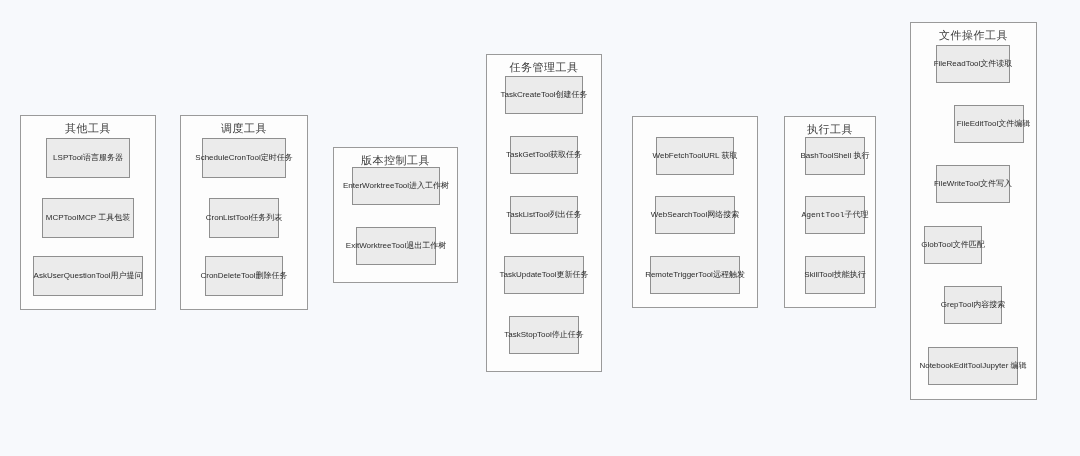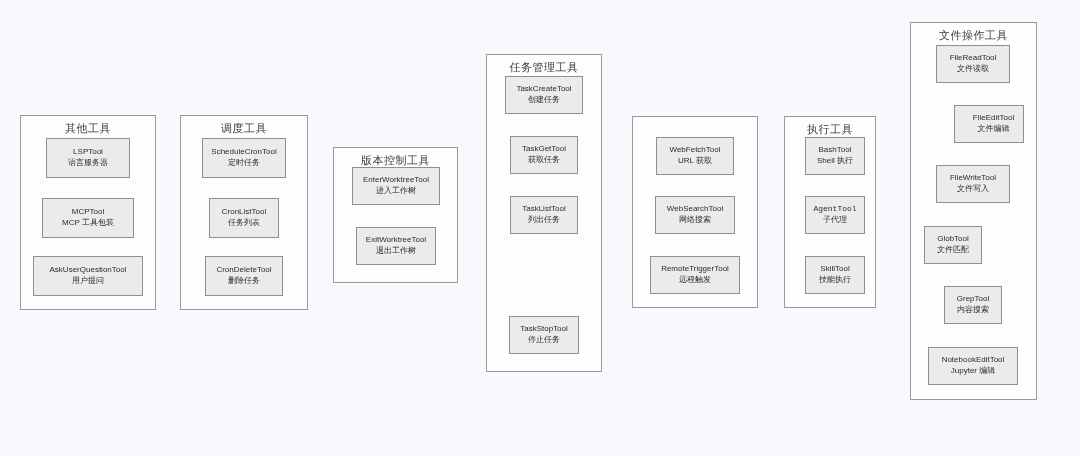--- a/index.html
+++ b/index.html
@@ -33,21 +33,21 @@
     color: #3c3c3c;
     letter-spacing: 0.5px;
     white-space: nowrap;
   }
   .node {
     position: absolute;
     background: #ebebeb;
     border: 1px solid #8f8f8f;
     box-sizing: border-box;
     display: flex;
-    flex-direction: column;
+    flex-direction: row;
     align-items: center;
     justify-content: center;
     line-height: 1.35;
   }
   .node-name {
     font-size: 8px;
     color: #2b2b2b;
     white-space: nowrap;
   }
   .node-desc {
@@ -109,20 +109,24 @@
       <div class="node-desc">创建任务</div>
     </div>
     <div class="node" style="left: 510px; top: 136px; width: 68px; height: 38px;">
       <div class="node-name">TaskGetTool</div>
       <div class="node-desc">获取任务</div>
     </div>
     <div class="node" style="left: 510px; top: 196px; width: 68px; height: 38px;">
       <div class="node-name">TaskListTool</div>
       <div class="node-desc">列出任务</div>
     </div>
+    <div class="node" style="left: 504px; top: 256px; width: 80px; height: 38px;">
+      <div class="node-name">TaskUpdateTool</div>
+      <div class="node-desc">更新任务</div>
+    </div>
     <div class="node" style="left: 509px; top: 316px; width: 70px; height: 38px;">
       <div class="node-name">TaskStopTool</div>
       <div class="node-desc">停止任务</div>
     </div>
     <div class="group" style="left: 632px; top: 116px; width: 126px; height: 192px;">
       <div class="group-title" style="top: 22px;">网络工具</div>
     </div>
     <div class="node" style="left: 656px; top: 137px; width: 78px; height: 38px;">
       <div class="node-name">WebFetchTool</div>
       <div class="node-desc">URL 获取</div>

